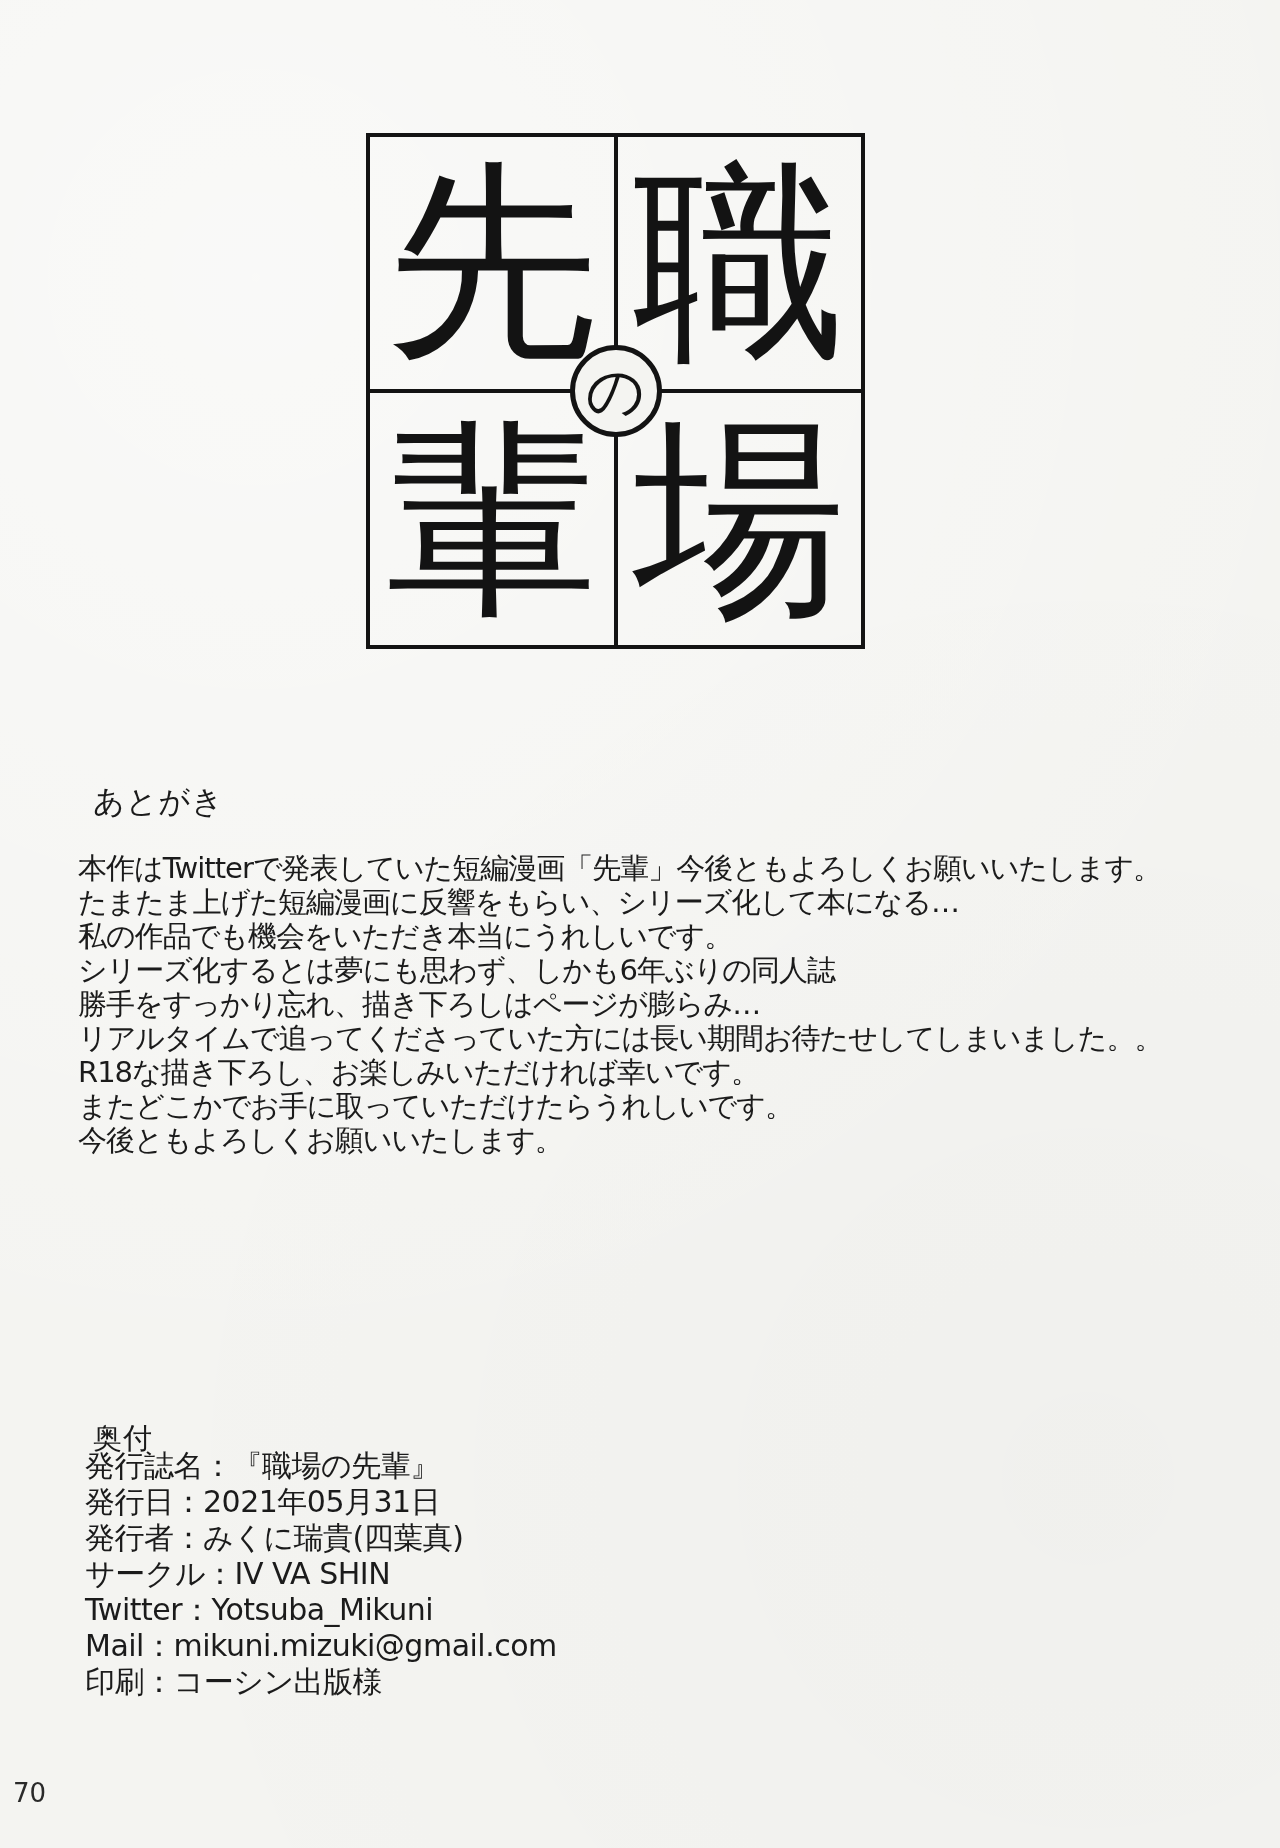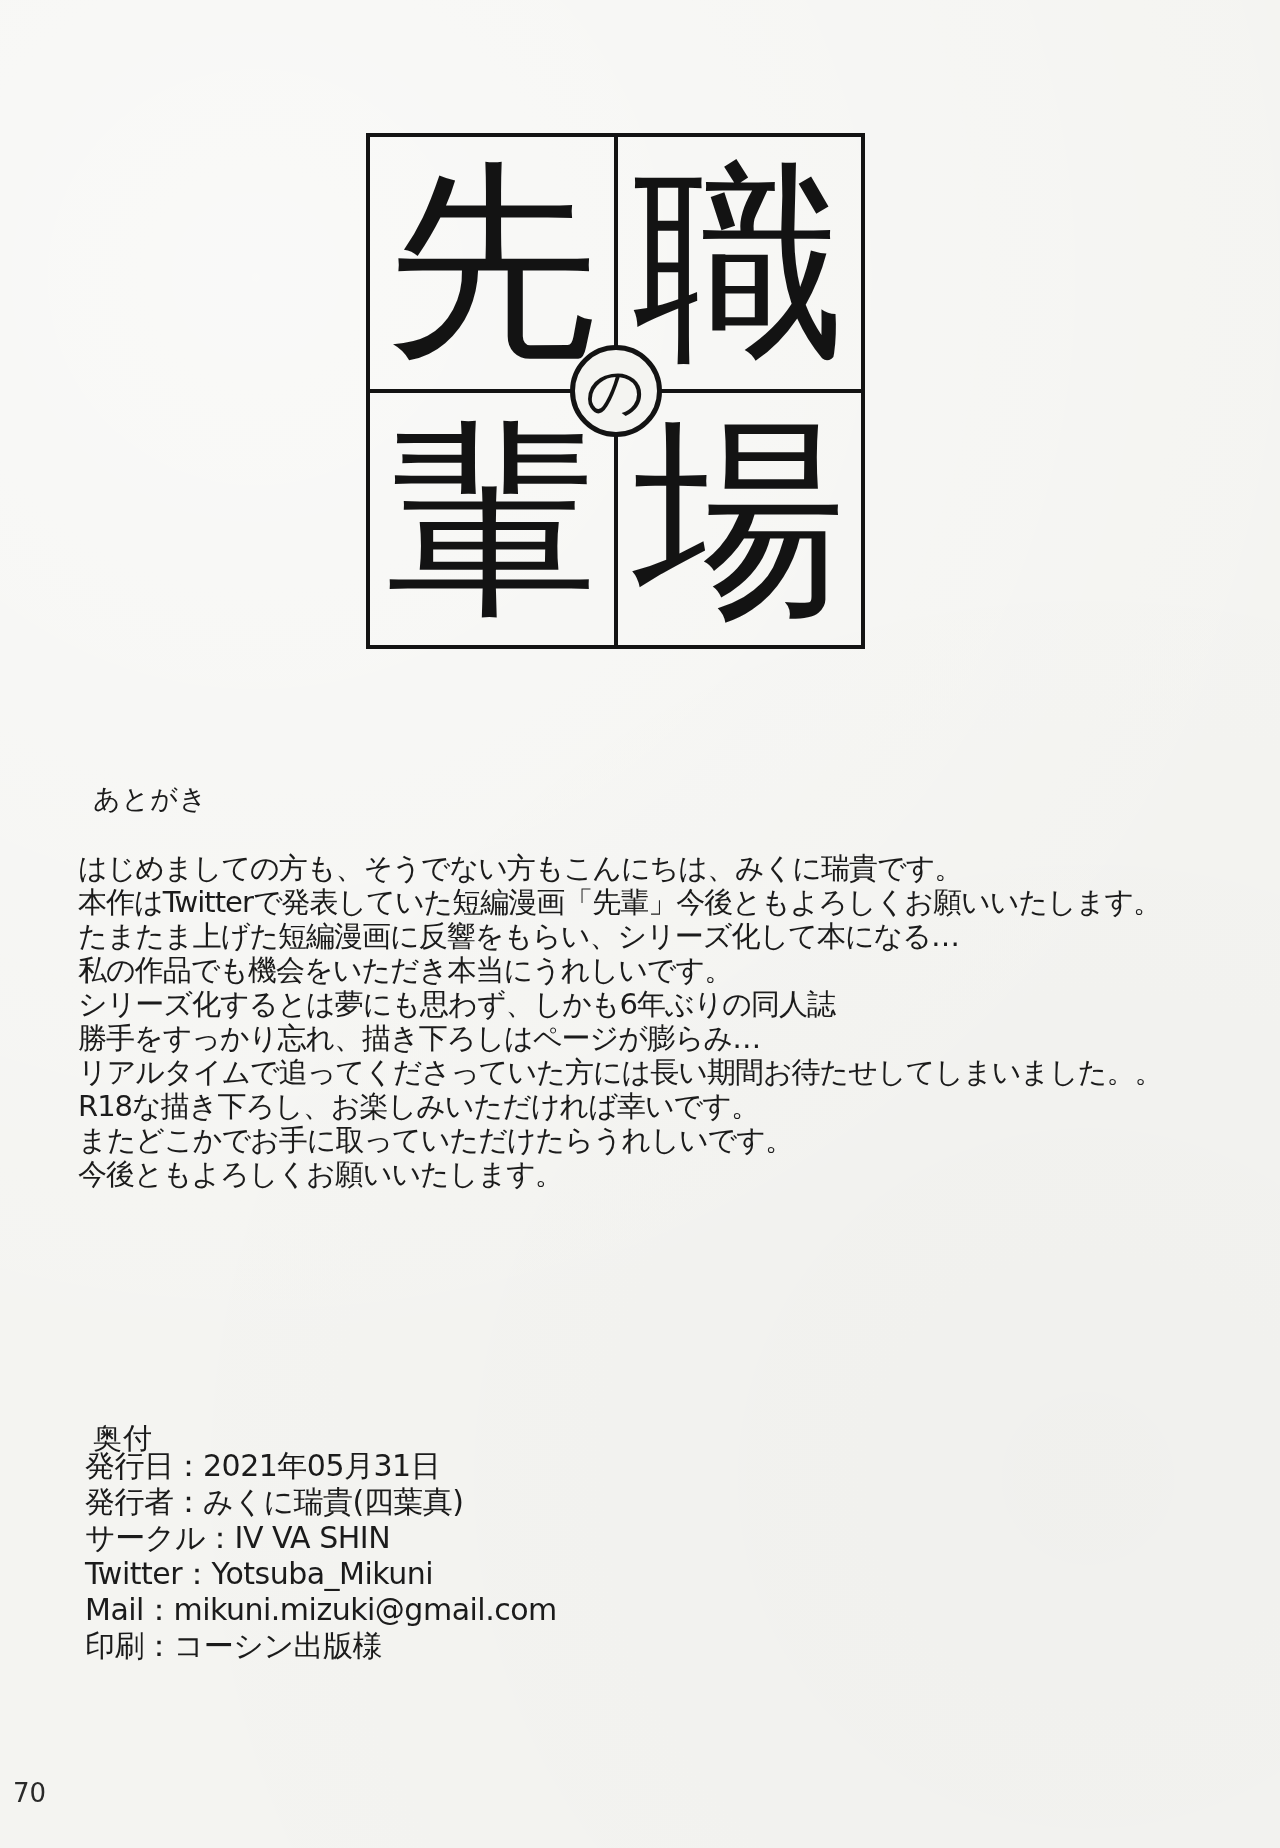--- a/index.html
+++ b/index.html
@@ -67,21 +67,21 @@
     line-height: 1;
     color: #131313;
     z-index: 2;
   }
 
   
   .afterword-heading {
     position: absolute;
     left: 93px;
     top: 781px;
-    font-size: 27px;
+    font-size: 31px;
     font-weight: 500;
     letter-spacing: 1px;
     white-space: nowrap;
   }
   .afterword-body {
     position: absolute;
     left: 78px;
     top: 851px;
     font-size: 29px;
     font-weight: 500;
@@ -139,34 +139,34 @@
   <div class="logo">
     <div class="logo-cell tl">先</div>
     <div class="logo-cell tr">職</div>
     <div class="logo-cell bl">輩</div>
     <div class="logo-cell br">場</div>
     <div class="logo-center">の</div>
   </div>
 
   <div class="afterword-heading">あとがき</div>
   <div class="afterword-body">
-    <div class="text-line">はじめましての方も、そうでない方もこんにちは、みくに瑞貴です。</div>
     <div class="text-line">本作はTwitterで発表していた短編漫画「先輩」今後ともよろしくお願いいたします。</div>
     <div class="text-line">たまたま上げた短編漫画に反響をもらい、シリーズ化して本になる…</div>
     <div class="text-line">私の作品でも機会をいただき本当にうれしいです。</div>
     <div class="text-line">シリーズ化するとは夢にも思わず、しかも6年ぶりの同人誌</div>
     <div class="text-line">勝手をすっかり忘れ、描き下ろしはページが膨らみ…</div>
     <div class="text-line">リアルタイムで追ってくださっていた方には長い期間お待たせしてしまいました。。</div>
     <div class="text-line">R18な描き下ろし、お楽しみいただければ幸いです。</div>
     <div class="text-line">またどこかでお手に取っていただけたらうれしいです。</div>
     <div class="text-line">今後ともよろしくお願いいたします。</div>
   </div>
 
   <div class="colophon-heading">奥付</div>
   <div class="colophon-body">
+    <div class="text-line">発行誌名：『職場の先輩』</div>
     <div class="text-line">発行日：2021年05月31日</div>
     <div class="text-line">発行者：みくに瑞貴(四葉真)</div>
     <div class="text-line">サークル：IV VA SHIN</div>
     <div class="text-line">Twitter：Yotsuba_Mikuni</div>
     <div class="text-line">Mail：mikuni.mizuki@gmail.com</div>
     <div class="text-line">印刷：コーシン出版様</div>
   </div>
 
   <div class="page-number">70</div>
 

